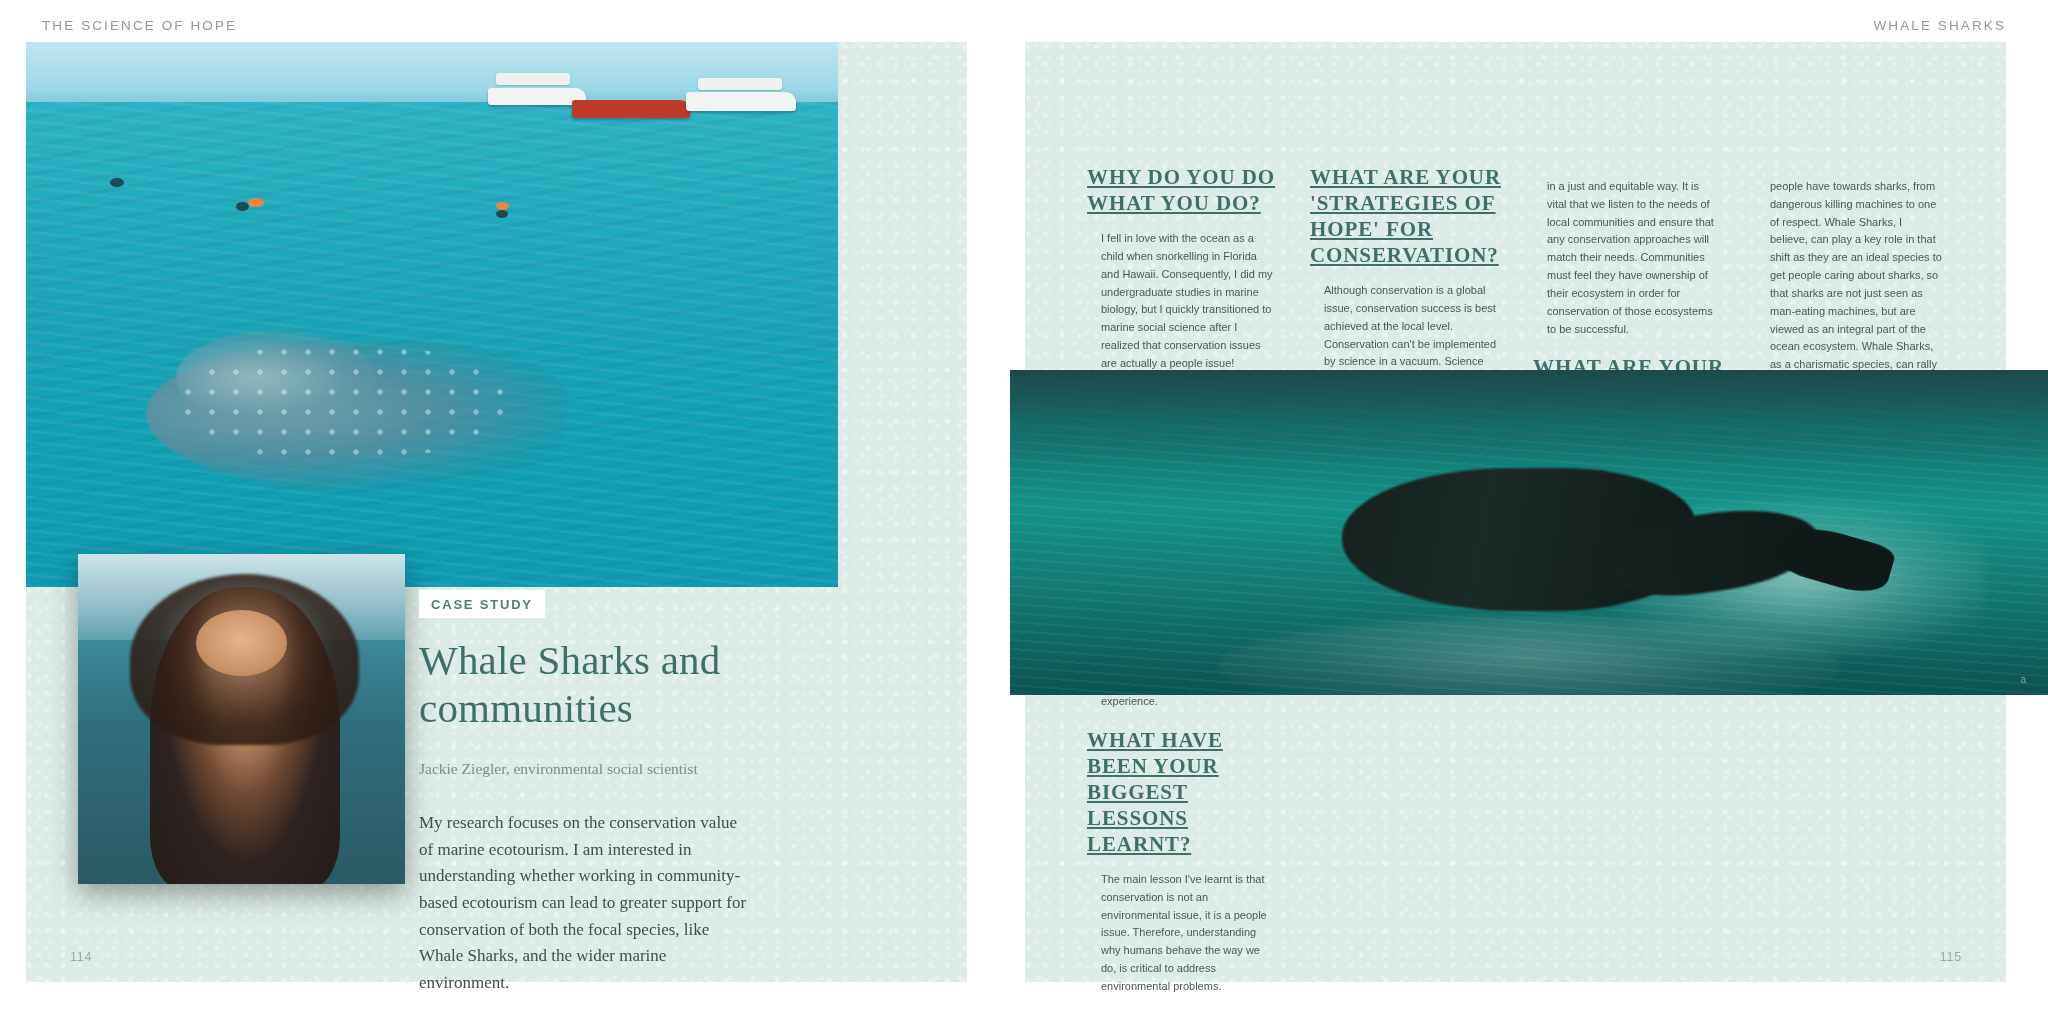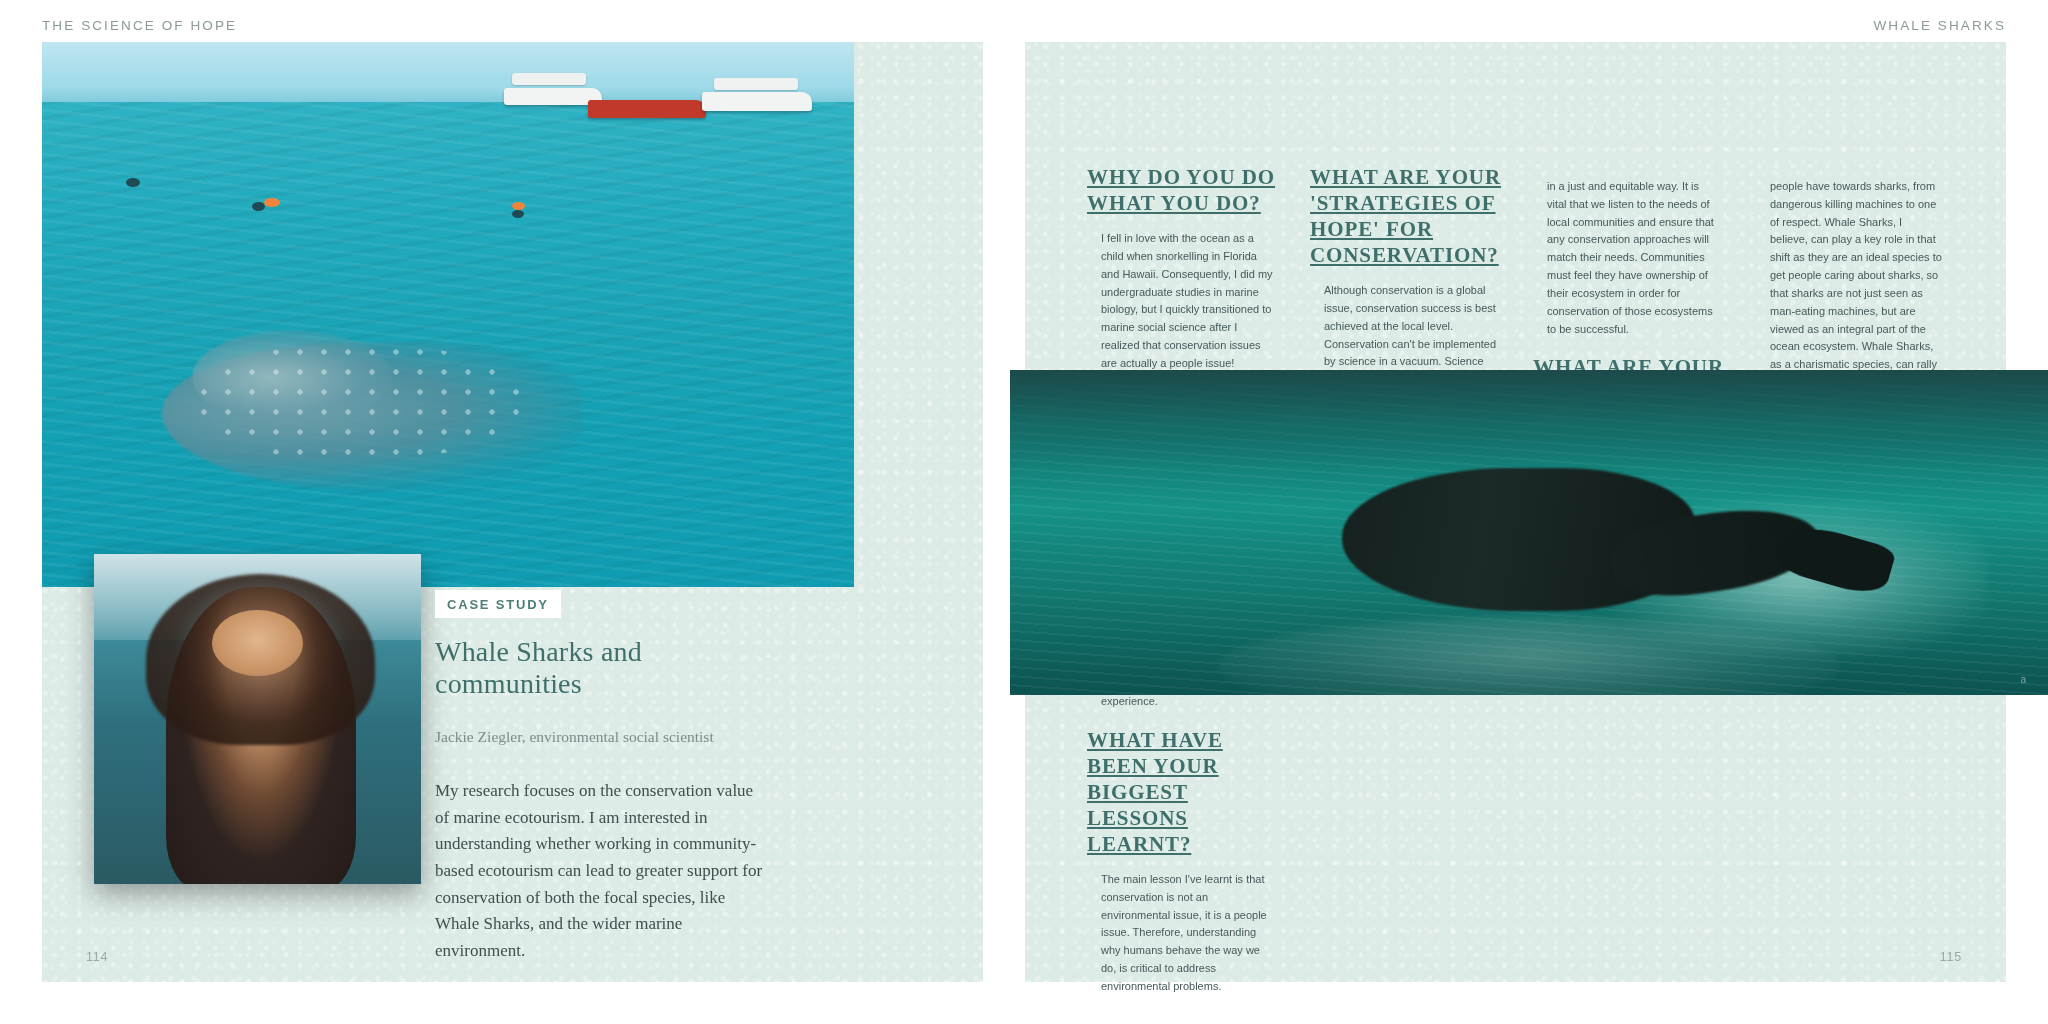--- a/index.html
+++ b/index.html
@@ -27,21 +27,21 @@
     position: absolute;
     top: 42px;
     height: 940px;
     background: #dcebe6;
     background-image:
       radial-gradient(circle at 20% 30%, rgba(255,255,255,0.35) 0 2px, transparent 3px),
       radial-gradient(circle at 60% 70%, rgba(255,255,255,0.28) 0 2px, transparent 3px),
       radial-gradient(circle at 85% 20%, rgba(255,255,255,0.22) 0 1.5px, transparent 3px);
     background-size: 17px 17px, 23px 23px, 13px 13px;
   }
-  .page-left  { left: 42px;   width: 941px; }
+  .page-left  { left: 26px;   width: 941px; }
   .page-right { left: 1025px; width: 981px; }
 
   .gutter {
     position: absolute;
     top: 42px;
     left: 983px;
     width: 42px;
     height: 940px;
     background: #ffffff;
   }
@@ -187,21 +187,21 @@
     color: #4c7f78;
     font-size: 13px;
     letter-spacing: 1.8px;
     font-weight: bold;
     padding: 7px 12px 6px;
     text-transform: uppercase;
   }
   .case-title {
     margin-top: 18px;
     font-family: "Liberation Serif", serif;
-    font-size: 28px;
+    font-size: 41px;
     color: #3e6f6b;
     letter-spacing: 0.2px;
   }
   .case-byline {
     margin-top: 28px;
     font-family: "Liberation Serif", serif;
     font-size: 15.5px;
     color: #7b8d8b;
   }
   .case-body {

